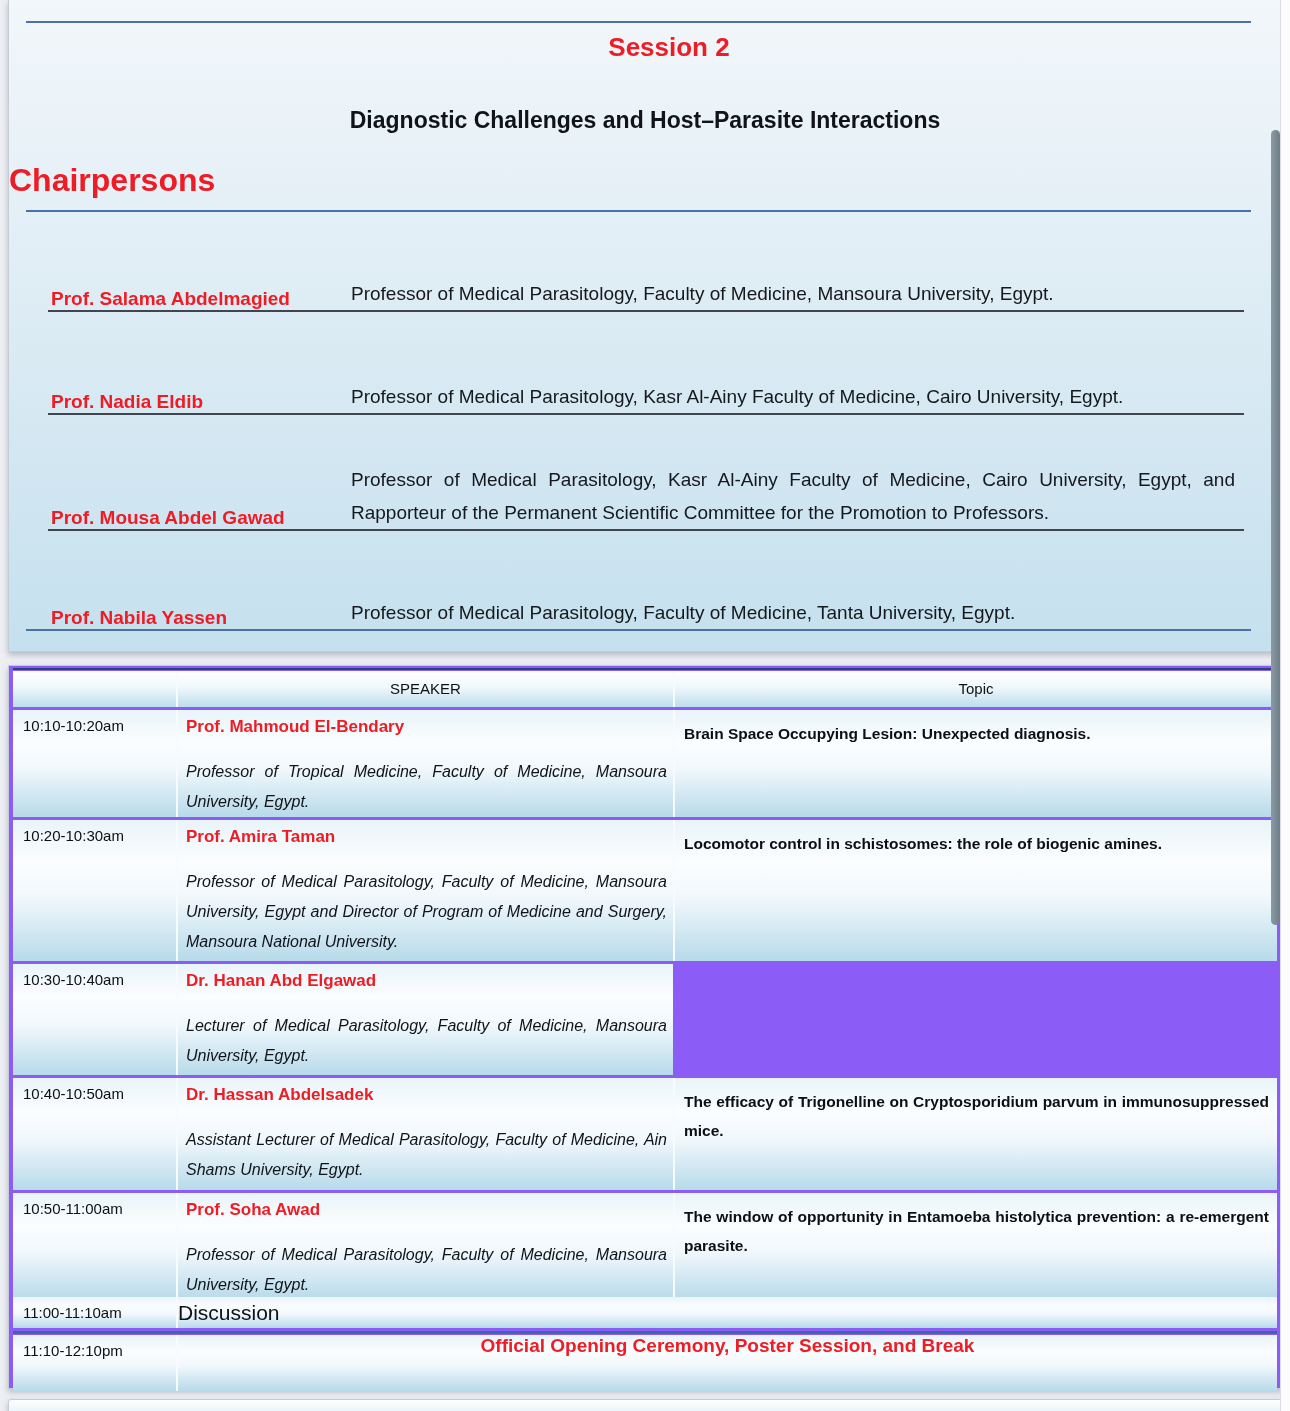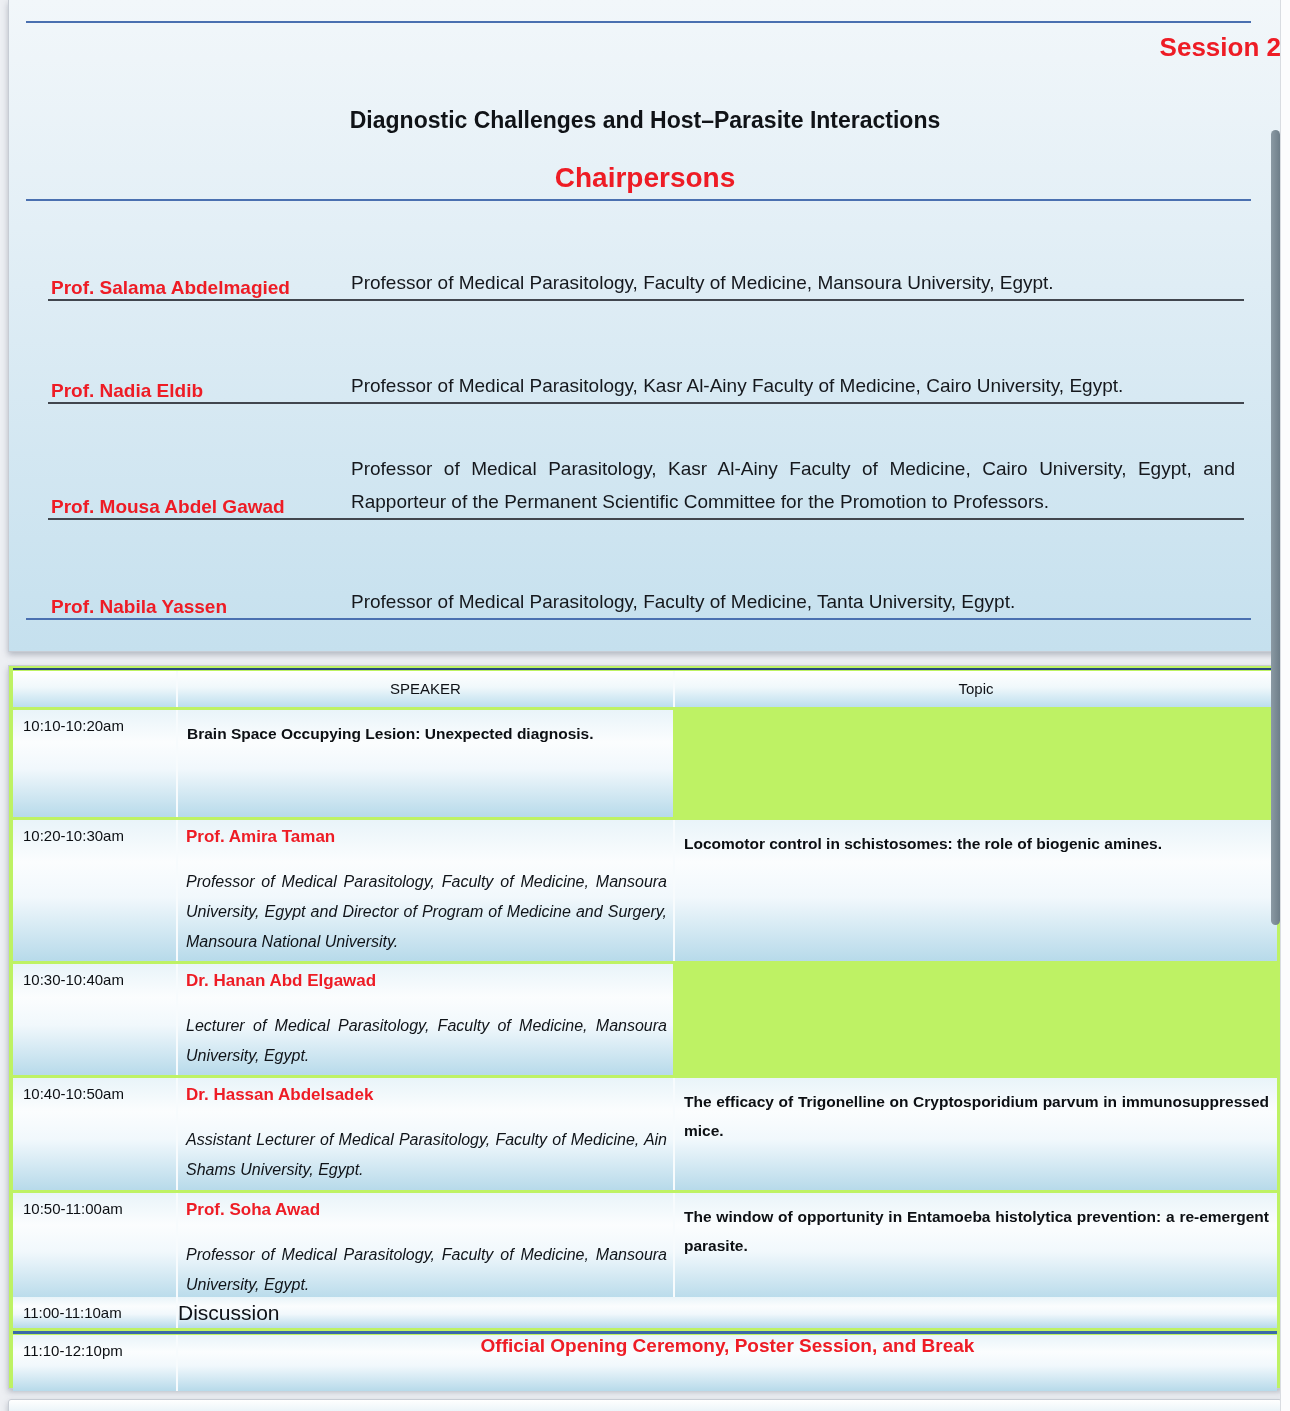--- a/index.html
+++ b/index.html
@@ -25,34 +25,34 @@
     position:absolute;left:8px;width:1274px;box-sizing:border-box;
     border:1px solid #c7ccd4;
     box-shadow:0 3px 6px rgba(110,120,135,.45);
   }
   .card1{
     top:0;height:652px;border-top:none;
     background:linear-gradient(180deg,#f2f7fa 0%,#e3eff6 35%,#c5e0ee 100%);
   }
   .card2{
     top:665px;height:724px;
-    background:#bef264;
+    background:#8b5cf6;
     padding:2px 4px 4px 4px;
   }
   .card3{
     top:1399px;height:14px;
     background:linear-gradient(180deg,#ffffff 0%,#eaf4f9 100%);
     border-radius:3px 3px 0 0;
   }
   
   .hr-blue{height:2px;background:#4a70b0;margin:0 30px 0 17px;}
   .hr-dark{height:2px;background:#41464e;margin:0 37px 0 39px;}
-  .c1-session{margin-top:9px;text-align:right;font-size:26px;font-weight:bold;color:#ee1c25;padding-left:48px;}
+  .c1-session{margin-top:9px;text-align:center;font-size:26px;font-weight:bold;color:#ee1c25;padding-left:48px;}
   .c1-title{margin-top:44px;text-align:center;font-size:23px;font-weight:bold;color:#101317;}
-  .c1-chairhead{margin-top:28px;text-align:center;font-size:28px;font-weight:bold;color:#ee1c25;margin-bottom:5px;}
+  .c1-chairhead{margin-top:28px;text-align:left;font-size:32px;font-weight:bold;color:#ee1c25;margin-bottom:11px;}
   .chair-row{display:flex;box-sizing:border-box;padding:13px 46px 0 42px;align-items:flex-end;}
   .chair-row .cname{flex:0 0 300px;font-size:19px;font-weight:bold;color:#ee1c25;}
   .chair-row .cdesc{flex:1;font-size:19px;line-height:33px;text-align:justify;color:#15181d;}
   .h98{height:98px;} .h101{height:101px;} .h114{height:114px;}
   .mt21{margin-top:21px;}
   
   .navy-top{height:2px;background:#26477d;margin-bottom:1px;}
   .trow{
     display:grid;grid-template-columns:163px 497px 1fr;
     margin-bottom:3px;box-sizing:border-box;
@@ -122,20 +122,24 @@
   <div class="navy-top"></div>
 
   <div class="trow thead-row">
     <div class="tcell"></div>
     <div class="tcell">SPEAKER</div>
     <div class="tcell">Topic</div>
   </div>
 
   <div class="trow rh107">
     <div class="tcell time-cell">10:10-10:20am</div>
+    <div class="tcell speaker-cell">
+      <div class="speaker-name">Prof. Mahmoud El-Bendary</div>
+      <div class="speaker-affil">Professor of Tropical Medicine, Faculty of Medicine, Mansoura University, Egypt.</div>
+    </div>
     <div class="tcell topic-cell">Brain Space Occupying Lesion: Unexpected diagnosis.</div>
   </div>
 
   <div class="trow rh141">
     <div class="tcell time-cell">10:20-10:30am</div>
     <div class="tcell speaker-cell">
       <div class="speaker-name">Prof. Amira Taman</div>
       <div class="speaker-affil">Professor of Medical Parasitology, Faculty of Medicine, Mansoura University, Egypt and Director of Program of Medicine and Surgery, Mansoura National University.</div>
     </div>
     <div class="tcell topic-cell">Locomotor control in schistosomes: the role of biogenic amines.</div>

